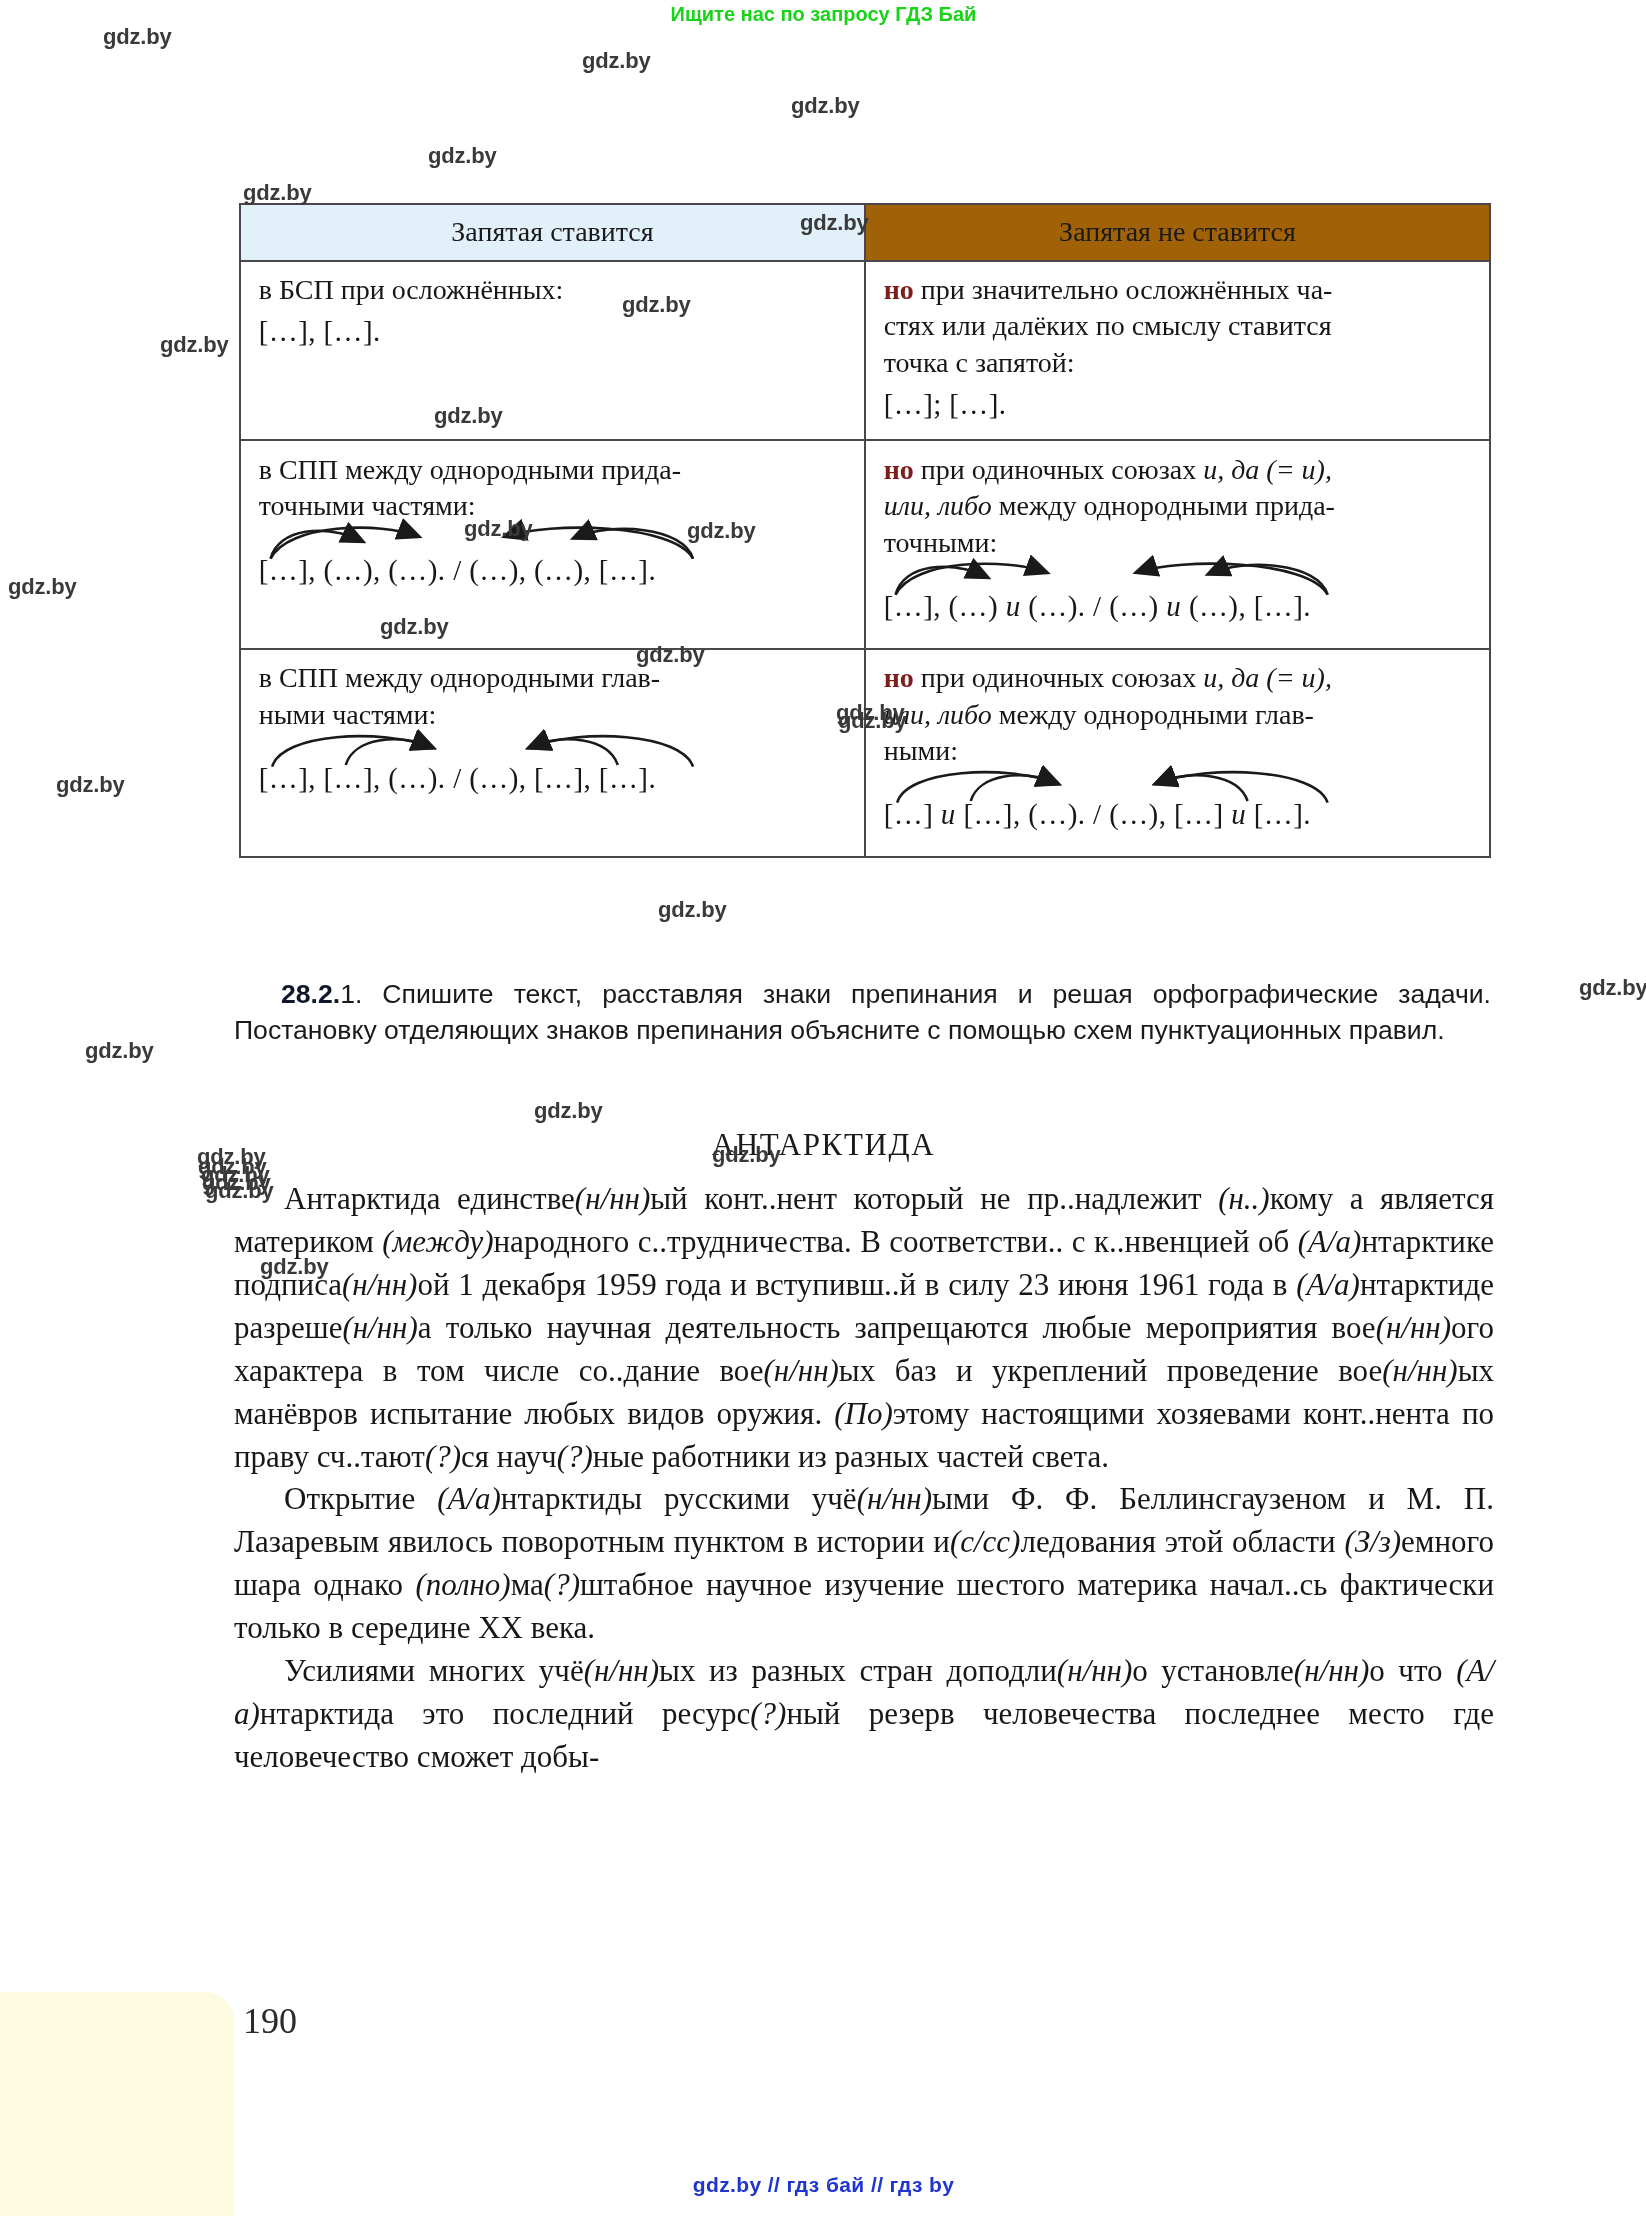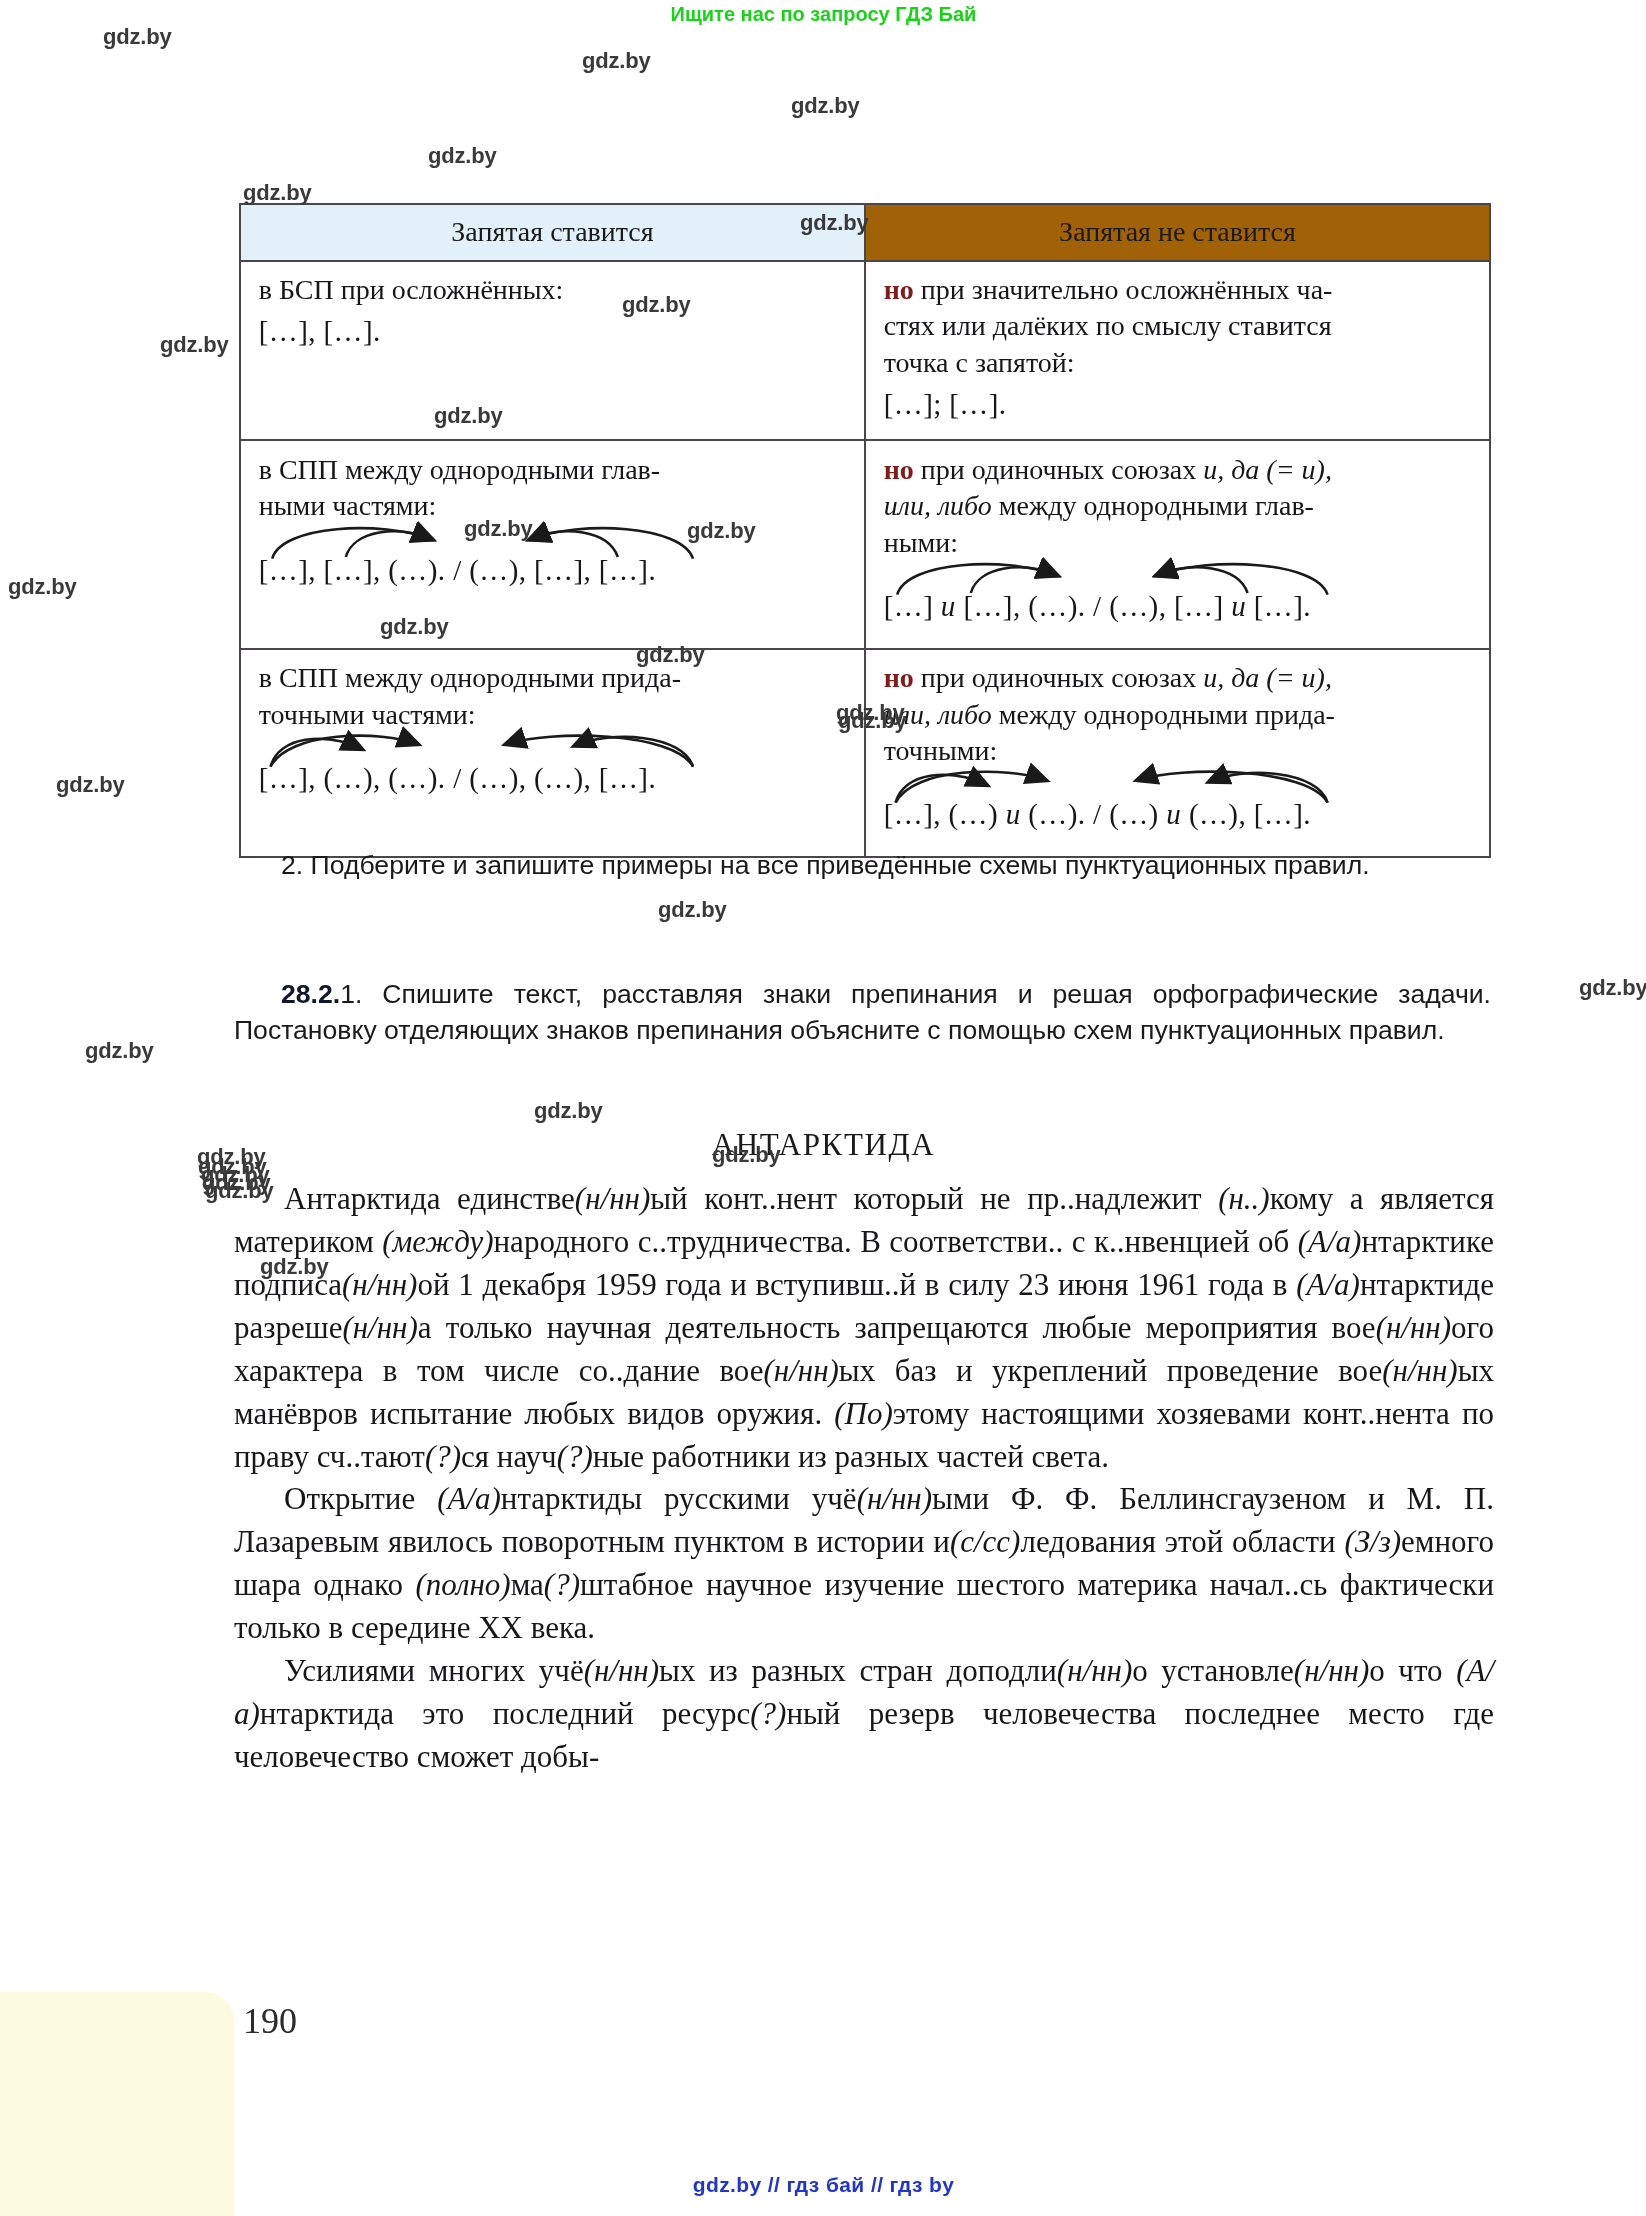--- a/index.html
+++ b/index.html
@@ -237,54 +237,20 @@
             </div>
           </div>
         </td>
         <td style="width:50%">
           <div class="cell">
             <span class="ln"><b class="no-word">но</b><span> при значительно осложнённых ча-</span></span>
             <span class="ln">стях или далёких по смыслу ставится</span>
             <span class="ln">точка с запятой:</span>
             <div class="scheme-wrap" style="margin-top:4.8px;height:39px;">
               <span class="scheme-text">[…]; […].</span>
-            </div>
-          </div>
-        </td>
-      </tr>
-
-      <tr>
-        <td>
-          <div class="cell">
-            <span class="ln">в СПП между однородными глав-</span>
-            <span class="ln">ными частями:</span>
-            <div class="scheme-wrap">
-              <svg class="arrows" width="516" height="48" viewBox="0 0 640 60">
-                <path d="M14,52 C26,10 150,4 214,28" fill="none" stroke="#1a1a1a" stroke-width="3.2" marker-end="url(#ah-r)"></path>
-                <path d="M106,50 C116,16 172,10 214,28" fill="none" stroke="#1a1a1a" stroke-width="3.2" marker-end="url(#ah-r)"></path>
-                <path d="M540,52 C526,10 400,4 336,28" fill="none" stroke="#1a1a1a" stroke-width="3.2" marker-end="url(#ah-l)"></path>
-                <path d="M446,50 C434,16 378,10 336,28" fill="none" stroke="#1a1a1a" stroke-width="3.2" marker-end="url(#ah-l)"></path>
-              </svg>
-              <span class="scheme-text">[…], […], (…). / (…), […], […].</span>
-            </div>
-          </div>
-        </td>
-        <td>
-          <div class="cell">
-            <span class="ln"><b class="no-word">но</b><span> при одиночных союзах </span><i class="it">и, да (= и),</i></span>
-            <span class="ln"><i class="it">или, либо</i><span> между однородными глав-</span></span>
-            <span class="ln">ными:</span>
-            <div class="scheme-wrap">
-              <svg class="arrows" width="532" height="48" viewBox="0 0 660 60">
-                <path d="M14,52 C26,10 150,4 214,28" fill="none" stroke="#1a1a1a" stroke-width="3.2" marker-end="url(#ah-r)"></path>
-                <path d="M106,50 C116,16 172,10 214,28" fill="none" stroke="#1a1a1a" stroke-width="3.2" marker-end="url(#ah-r)"></path>
-                <path d="M552,52 C538,10 404,4 338,28" fill="none" stroke="#1a1a1a" stroke-width="3.2" marker-end="url(#ah-l)"></path>
-                <path d="M452,50 C440,16 382,10 338,28" fill="none" stroke="#1a1a1a" stroke-width="3.2" marker-end="url(#ah-l)"></path>
-              </svg>
-              <span class="scheme-text"><span>[…] </span><i class="it">и</i><span> […], (…). / (…), […] </span><i class="it">и</i><span> […].</span></span>
             </div>
           </div>
         </td>
       </tr>
 
       <tr>
         <td>
           <div class="cell">
             <span class="ln">в СПП между однородными прида-</span>
             <span class="ln">точными частями:</span>
@@ -317,24 +283,57 @@
                 <path d="M12,52 C22,14 80,8 126,30" fill="none" stroke="#1a1a1a" stroke-width="3.2" marker-end="url(#ah-r)"></path>
                 <path d="M12,52 C34,8 150,6 200,24" fill="none" stroke="#1a1a1a" stroke-width="3.2" marker-end="url(#ah-r)"></path>
                 <path d="M552,52 C540,12 450,6 404,26" fill="none" stroke="#1a1a1a" stroke-width="3.2" marker-end="url(#ah-l)"></path>
                 <path d="M552,52 C528,8 368,6 314,24" fill="none" stroke="#1a1a1a" stroke-width="3.2" marker-end="url(#ah-l)"></path>
               </svg>
               <span class="scheme-text"><span>[…], (…) </span><i class="it">и</i><span> (…). / (…) </span><i class="it">и</i><span> (…), […].</span></span>
             </div>
           </div>
         </td>
       </tr>
+
+      <tr>
+        <td>
+          <div class="cell">
+            <span class="ln">в СПП между однородными глав-</span>
+            <span class="ln">ными частями:</span>
+            <div class="scheme-wrap">
+              <svg class="arrows" width="516" height="48" viewBox="0 0 640 60">
+                <path d="M14,52 C26,10 150,4 214,28" fill="none" stroke="#1a1a1a" stroke-width="3.2" marker-end="url(#ah-r)"></path>
+                <path d="M106,50 C116,16 172,10 214,28" fill="none" stroke="#1a1a1a" stroke-width="3.2" marker-end="url(#ah-r)"></path>
+                <path d="M540,52 C526,10 400,4 336,28" fill="none" stroke="#1a1a1a" stroke-width="3.2" marker-end="url(#ah-l)"></path>
+                <path d="M446,50 C434,16 378,10 336,28" fill="none" stroke="#1a1a1a" stroke-width="3.2" marker-end="url(#ah-l)"></path>
+              </svg>
+              <span class="scheme-text">[…], […], (…). / (…), […], […].</span>
+            </div>
+          </div>
+        </td>
+        <td>
+          <div class="cell">
+            <span class="ln"><b class="no-word">но</b><span> при одиночных союзах </span><i class="it">и, да (= и),</i></span>
+            <span class="ln"><i class="it">или, либо</i><span> между однородными глав-</span></span>
+            <span class="ln">ными:</span>
+            <div class="scheme-wrap">
+              <svg class="arrows" width="532" height="48" viewBox="0 0 660 60">
+                <path d="M14,52 C26,10 150,4 214,28" fill="none" stroke="#1a1a1a" stroke-width="3.2" marker-end="url(#ah-r)"></path>
+                <path d="M106,50 C116,16 172,10 214,28" fill="none" stroke="#1a1a1a" stroke-width="3.2" marker-end="url(#ah-r)"></path>
+                <path d="M552,52 C538,10 404,4 338,28" fill="none" stroke="#1a1a1a" stroke-width="3.2" marker-end="url(#ah-l)"></path>
+                <path d="M452,50 C440,16 382,10 338,28" fill="none" stroke="#1a1a1a" stroke-width="3.2" marker-end="url(#ah-l)"></path>
+              </svg>
+              <span class="scheme-text"><span>[…] </span><i class="it">и</i><span> […], (…). / (…), […] </span><i class="it">и</i><span> […].</span></span>
+            </div>
+          </div>
+        </td>
+      </tr>
     </tbody>
   </table>
 
-  <div class="para task2">2. Подберите и запишите примеры на все приведённые схемы пунктуационных правил.</div>
 
   <div class="para task282">
     <span class="num-blue">28.2.</span><span>1. Спишите текст, расставляя знаки препинания и решая орфографические задачи. Постановку отделяющих знаков препинания объясните с помощью схем пунктуационных правил.</span>
   </div>
 
   <div class="article-title">АНТАРКТИДА</div>
 
   <div class="body-text">
     <p><span>Антарктида единстве</span><i>(н/нн)</i><span>ый конт..нент который не пр..надлежит </span><i>(н..)</i><span>кому а является материком </span><i>(между)</i><span>народного с..трудничества. В соответстви.. с к..нвенцией об </span><i>(А/а)</i><span>нтарктике подписа</span><i>(н/нн)</i><span>ой 1 декабря 1959 года и вступивш..й в силу 23 июня 1961 года в </span><i>(А/а)</i><span>нтарктиде разреше</span><i>(н/нн)</i><span>а только научная деятельность запрещаются любые мероприятия вое</span><i>(н/нн)</i><span>ого характера в том числе со..дание вое</span><i>(н/нн)</i><span>ых баз и укреплений проведение вое</span><i>(н/нн)</i><span>ых манёвров испытание любых видов оружия. </span><i>(По)</i><span>этому настоящими хозяевами конт..нента по праву сч..тают</span><i>(?)</i><span>ся науч</span><i>(?)</i><span>ные работники из разных частей света.</span></p>
     <p><span>Открытие </span><i>(А/а)</i><span>нтарктиды русскими учё</span><i>(н/нн)</i><span>ыми Ф. Ф. Беллинсгаузеном и М. П. Лазаревым явилось поворотным пунктом в истории и</span><i>(с/сс)</i><span>ледования этой области </span><i>(З/з)</i><span>емного шара однако </span><i>(полно)</i><span>ма</span><i>(?)</i><span>штабное научное изучение шестого материка начал..сь фактически только в середине XX века.</span></p>

